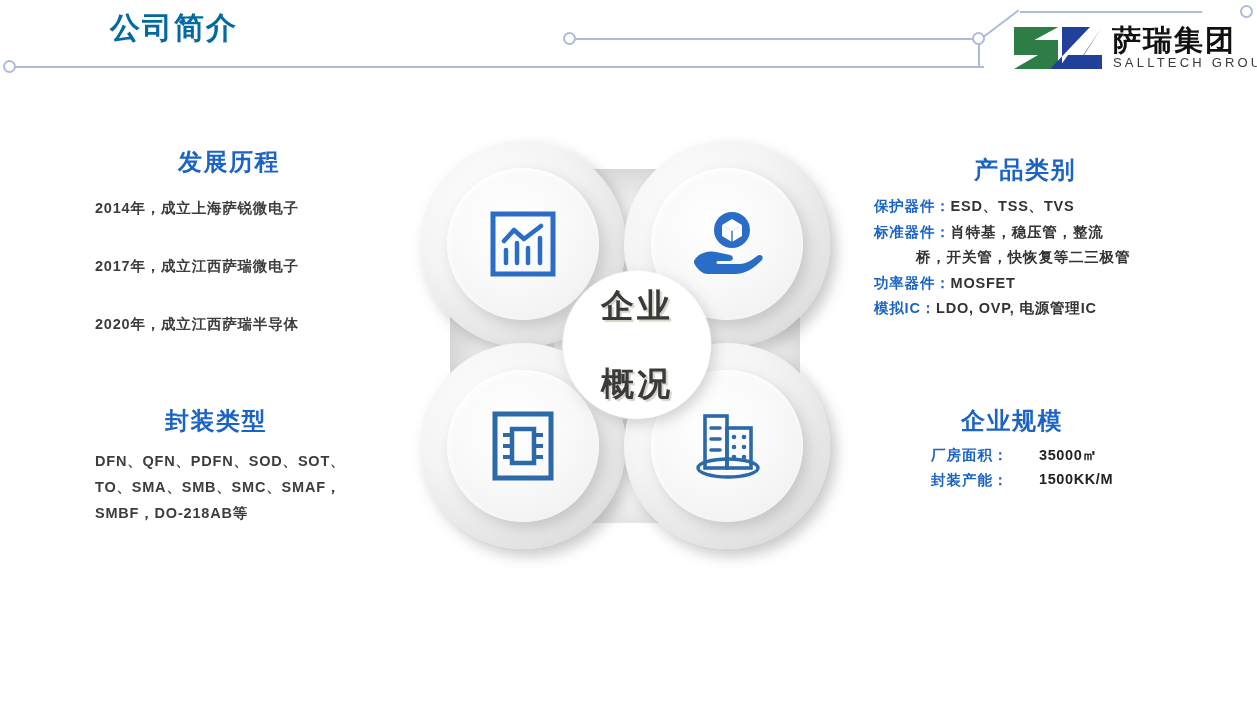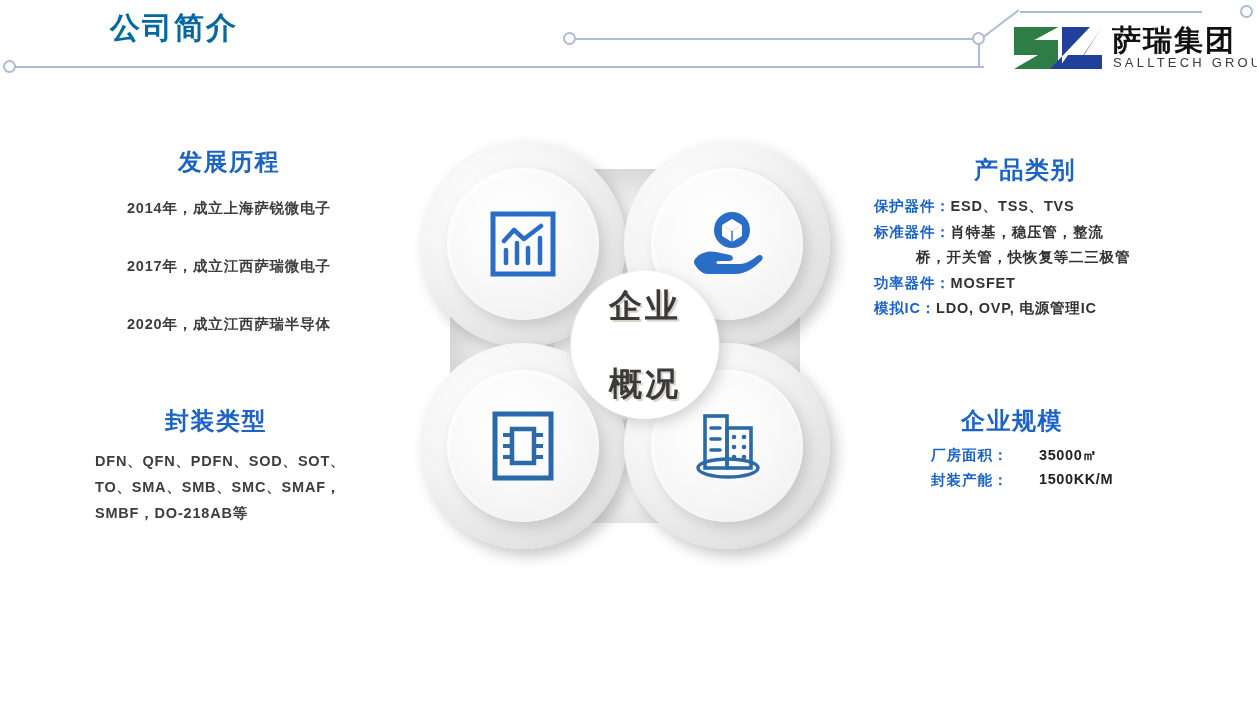--- a/index.html
+++ b/index.html
@@ -48,21 +48,21 @@
   .sec-title{
     position:absolute;
     font-size:24px;font-weight:bold;color:#1B63C6;
     letter-spacing:1.5px;white-space:nowrap;
   }
   .body-text{
     position:absolute;
     font-size:14.5px;font-weight:bold;color:#3d3d3d;
     letter-spacing:0.8px;
   }
-  .hist-line{margin-bottom:39px;white-space:nowrap;margin-left:32px;}
+  .hist-line{margin-bottom:39px;white-space:nowrap;}
 
   #sec-history-title{left:178px;top:146px;}
   #sec-history-body{left:95px;top:199px;width:330px;}
 
   #sec-package-title{left:165px;top:405px;}
   #sec-package-body{left:95px;top:448px;width:260px;line-height:26px;}
 
   #sec-product-title{left:974px;top:154px;}
   #sec-product-body{left:874px;top:194px;width:330px;line-height:25.5px;}
 
@@ -114,21 +114,21 @@
                 5px 6px 13px rgba(130,130,130,0.32);
     display:flex;align-items:center;justify-content:center;
   }
   #disc-tl{left:27px;top:27px;}
   #disc-tr{left:231px;top:27px;}
   #disc-bl{left:27px;top:229px;}
   #disc-br{left:231px;top:229px;}
 
   
   #center-circle{
-    position:absolute;left:156px;top:138px;width:148px;height:148px;border-radius:50%;
+    position:absolute;left:148px;top:138px;width:148px;height:148px;border-radius:50%;
     background:#ffffff;
     box-shadow: 4px 5px 13px rgba(120,120,120,0.30), 0 0 0 1px rgba(255,255,255,0.6);
     display:flex;flex-direction:column;align-items:center;justify-content:center;gap:36px;
   }
   .center-line{
     font-size:33px;font-weight:bold;color:#3a3a3a;letter-spacing:3px;
     text-shadow:2px 2px 1px rgba(200,195,180,0.75);
     line-height:42px;
   }
 

